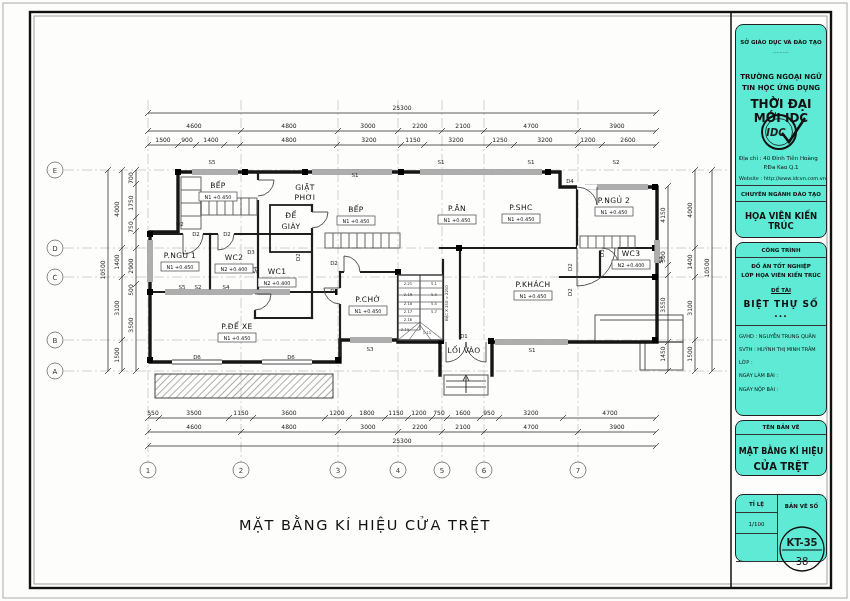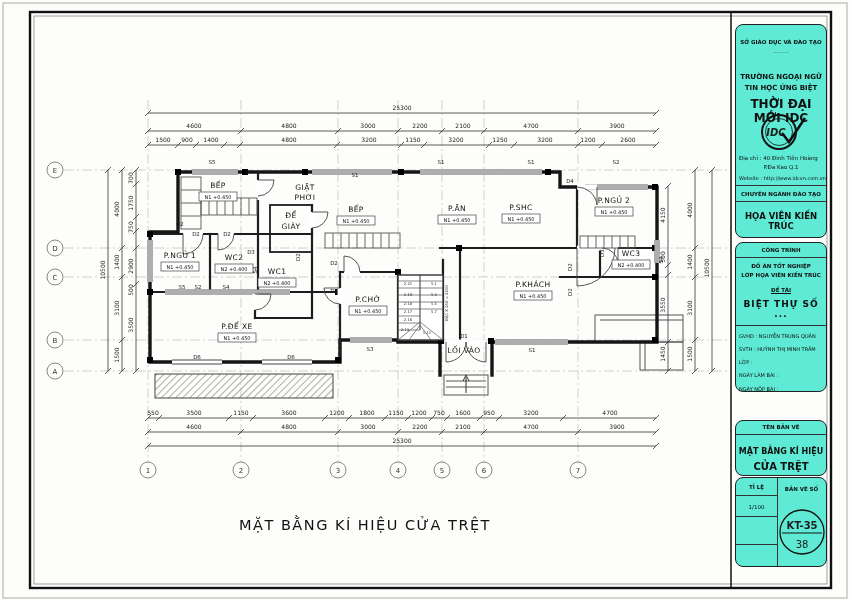--- a/index.html
+++ b/index.html
@@ -424,38 +424,38 @@
   </g>
 
   <text class="ptitle" x="365" y="530" text-anchor="middle">MẶT BẰNG KÍ HIỆU CỬA TRỆT</text>
 </svg>
 
 
 <div class="tb" style="top:24px;height:214px;">
   <div class="ln small b" style="top:14px;">SỞ GIÁO DỤC VÀ ĐÀO TẠO</div>
   <div class="ln tiny" style="top:23px;">..........</div>
   <div class="ln b" style="top:48px;font-size:7px;">TRƯỜNG NGOẠI NGỮ</div>
-  <div class="ln b" style="top:59px;font-size:7px;">TIN HỌC ỨNG BIỆT</div>
+  <div class="ln b" style="top:59px;font-size:7px;">TIN HỌC ỨNG DỤNG</div>
   <div class="ln b" style="top:72px;font-size:12px;">THỜI ĐẠI MỚI IDC</div>
   <svg class="ln" style="top:86px;height:42px;" width="90" height="42">
     <circle cx="43" cy="21" r="17" fill="none" stroke="#111" stroke-width="2"></circle>
     <circle cx="43" cy="21" r="13.5" fill="none" stroke="#111" stroke-width="0.8"></circle>
     <text x="40" y="25" text-anchor="middle" font-size="10" font-weight="bold" font-style="italic">IDC</text>
     <path d="M46,22 l7,9 l16,-24" fill="none" stroke="#111" stroke-width="2.5"></path>
   </svg>
   <div class="ln small left" style="top:130px;">Địa chỉ : 40 Đinh Tiên Hoàng</div>
   <div class="ln small" style="top:139px;">P.Đa Kao    Q.1</div>
   <div class="ln tiny left" style="top:150px;">Website : http://www.idcvn.com.vn</div>
   <div class="hr" style="top:160px;"></div>
   <div class="ln small b" style="top:166px;">CHUYÊN NGÀNH ĐÀO TẠO</div>
   <div class="hr" style="top:176px;"></div>
   <div class="ln b" style="top:186px;font-size:8.5px;">HỌA VIÊN KIẾN TRÚC</div>
 </div>
 
-<div class="tb" style="top:242px;height:150px;">
+<div class="tb" style="top:242px;height:174px;">
   <div class="ln small b" style="top:4px;">CÔNG TRÌNH</div>
   <div class="hr" style="top:14px;"></div>
   <div class="ln small b" style="top:20px;">ĐỒ ÁN TỐT NGHIỆP</div>
   <div class="ln small b" style="top:29px;">LỚP HỌA VIÊN KIẾN TRÚC</div>
   <div class="ln small b u" style="top:44px;">ĐỀ TÀI</div>
   <div class="ln b" style="top:56px;font-size:9px;letter-spacing:1px;">BIỆT THỰ SỐ ...</div>
   <div class="hr" style="top:82px;"></div>
   <div class="ln tiny left" style="top:90px;">GVHD   : NGUYỄN TRUNG QUÂN</div>
   <div class="ln tiny left" style="top:103px;">SVTH   : HUỲNH THỊ MINH TRÂM</div>
   <div class="ln tiny left" style="top:116px;">LỚP      :</div>
@@ -463,21 +463,21 @@
   <div class="ln tiny left" style="top:143px;">NGÀY NỘP BÀI  :</div>
 </div>
 
 <div class="tb" style="top:420px;height:56px;">
   <div class="ln small b" style="top:3px;">TÊN BẢN VẼ</div>
   <div class="hr" style="top:13px;"></div>
   <div class="ln b" style="top:26px;font-size:8px;">MẶT BẰNG KÍ HIỆU</div>
   <div class="ln b" style="top:40px;font-size:10px;">CỬA TRỆT</div>
 </div>
 
-<div class="tb" style="top:477px;height:90px;">
+<div class="tb" style="top:494px;height:68px;">
   <div style="position:absolute;left:41px;top:0;width:0;height:100%;border-left:1px solid #333;"></div>
   <div class="ln small b" style="top:6px;width:41px;">TỈ LỆ</div>
   <div class="hr" style="top:17px;width:41px;"></div>
   <div class="ln small" style="top:26px;width:41px;">1/100</div>
   <div class="hr" style="top:38px;width:41px;"></div>
   <div class="hr" style="top:66px;width:41px;"></div>
   <div class="ln small b" style="top:8px;left:41px;width:49px;">BẢN VẼ SỐ</div>
   <svg style="position:absolute;left:41px;top:24px;" width="49" height="60">
     <circle cx="25" cy="30" r="22" fill="none" stroke="#111" stroke-width="1.3"></circle>
     <line x1="5" y1="31" x2="45" y2="31" stroke="#111" stroke-width="1"></line>

